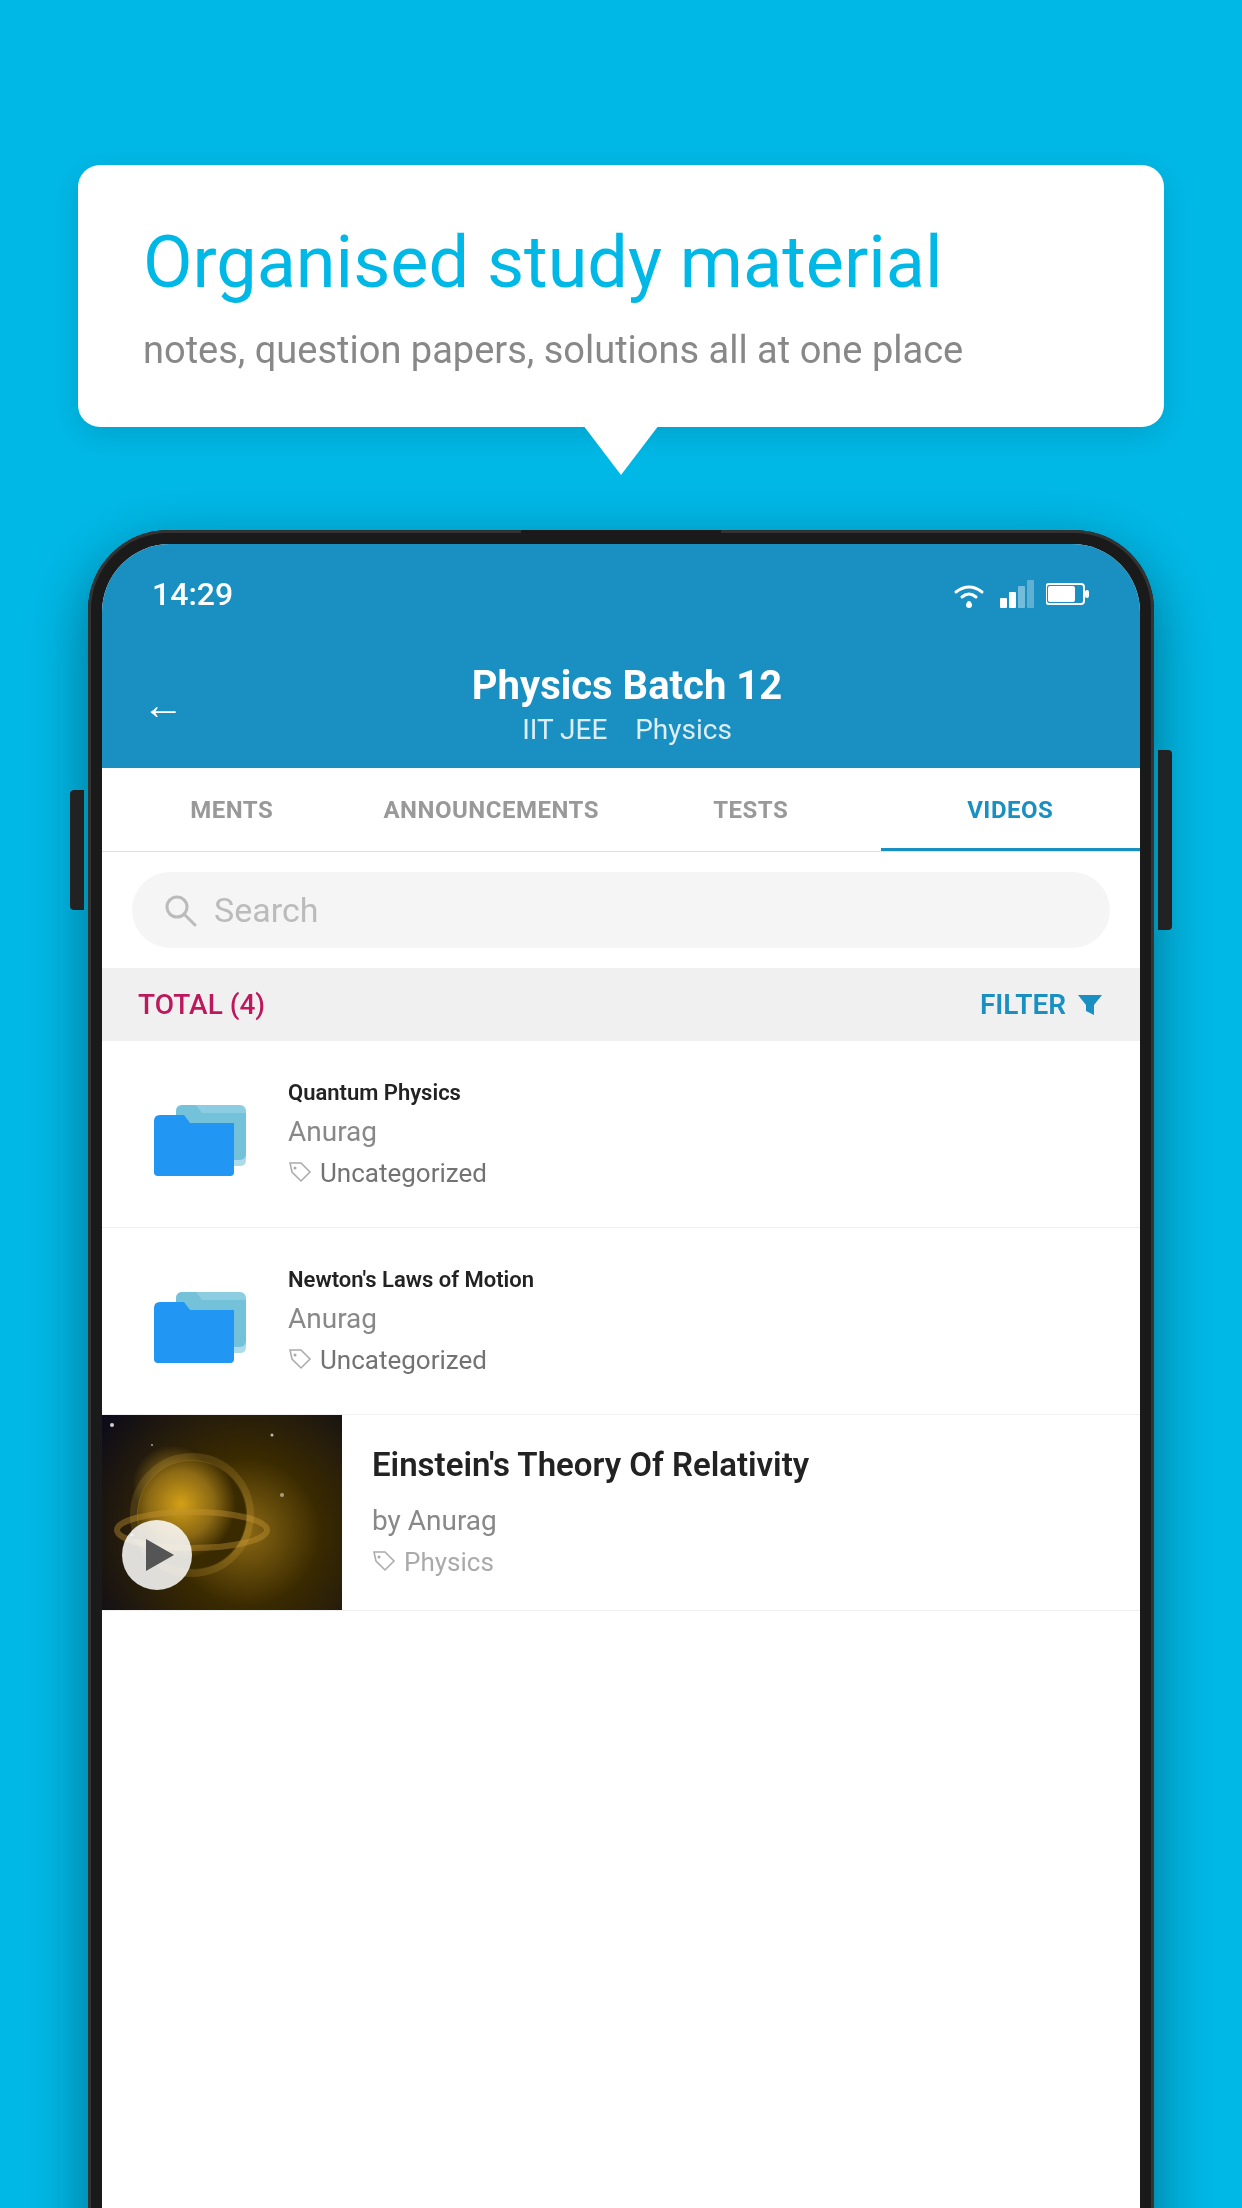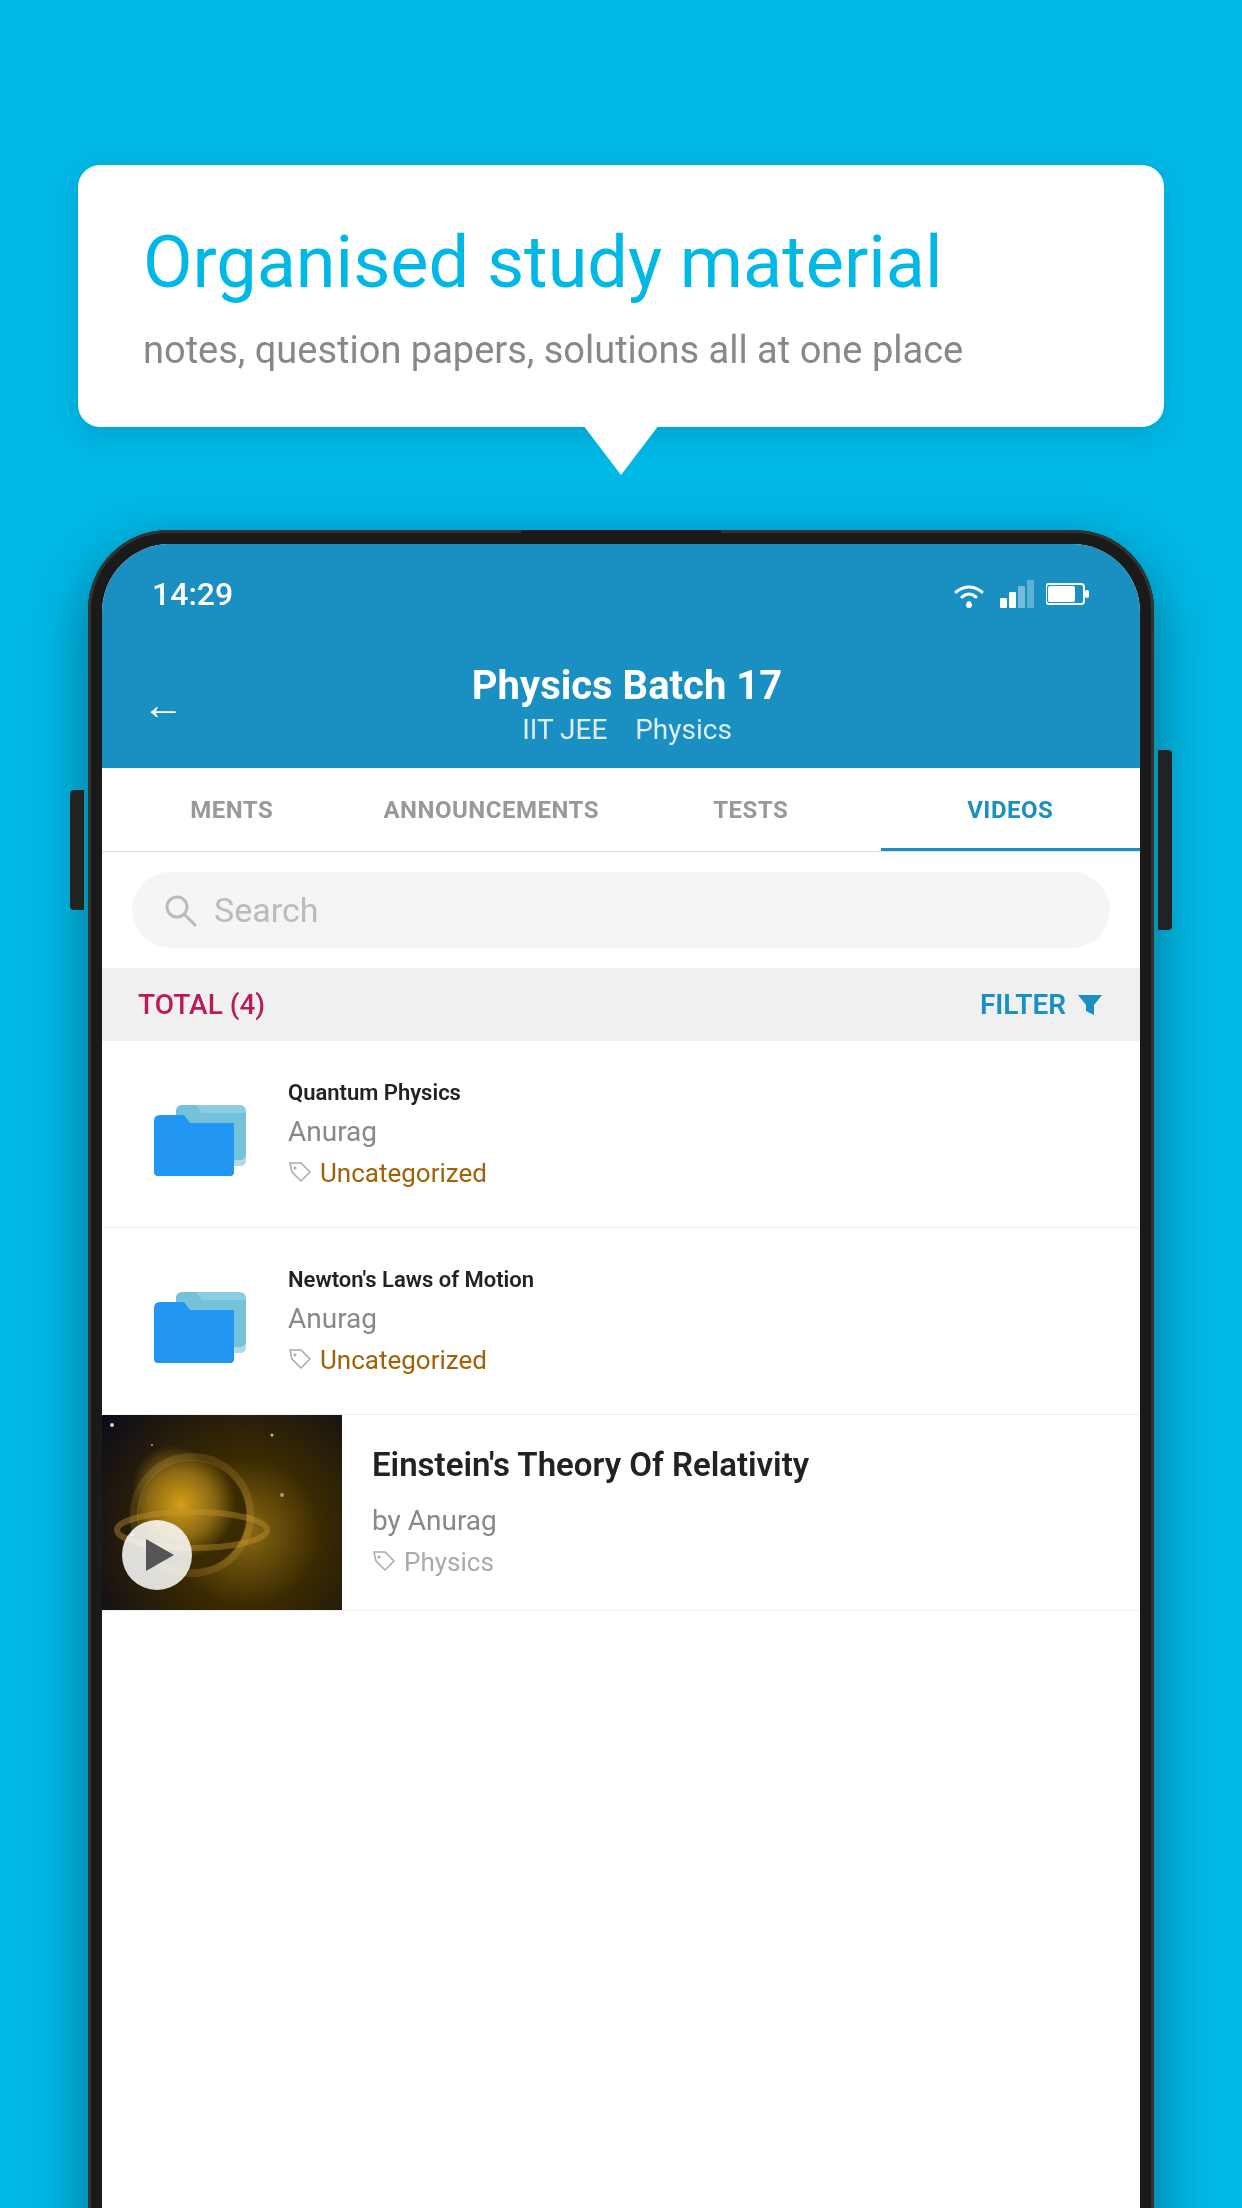--- a/index.html
+++ b/index.html
@@ -284,21 +284,21 @@
     .video-author {
       font-size: 28px;
       color: #888;
       margin-bottom: 10px;
     }
     .video-tag {
       display: flex;
       align-items: center;
       gap: 8px;
       font-size: 26px;
-      color: #a16207;
+      color: #737373;
     }
 
     
     .video-item-with-thumb {
       display: flex;
       align-items: flex-start;
       padding: 0 0 0 0;
       border-bottom: 1px solid #efefef;
       cursor: pointer;
     }
@@ -413,21 +413,21 @@
             <rect x="39" y="8" width="4" height="8" rx="2" fill="white"></rect>
           </svg>
         </div>
       </div>
 
       <div class="app-content">
 
         <div class="app-header">
           <span class="back-arrow">←</span>
           <div class="header-text">
-            <div class="header-title">Physics Batch 17</div>
+            <div class="header-title">Physics Batch 12</div>
             <div class="header-subtitle">
               <span>IIT JEE</span>
               &nbsp;&nbsp;
               <span>Physics</span>
             </div>
           </div>
         </div>
 
         <div class="tabs-bar">
           <div class="tab-item">MENTS</div>

